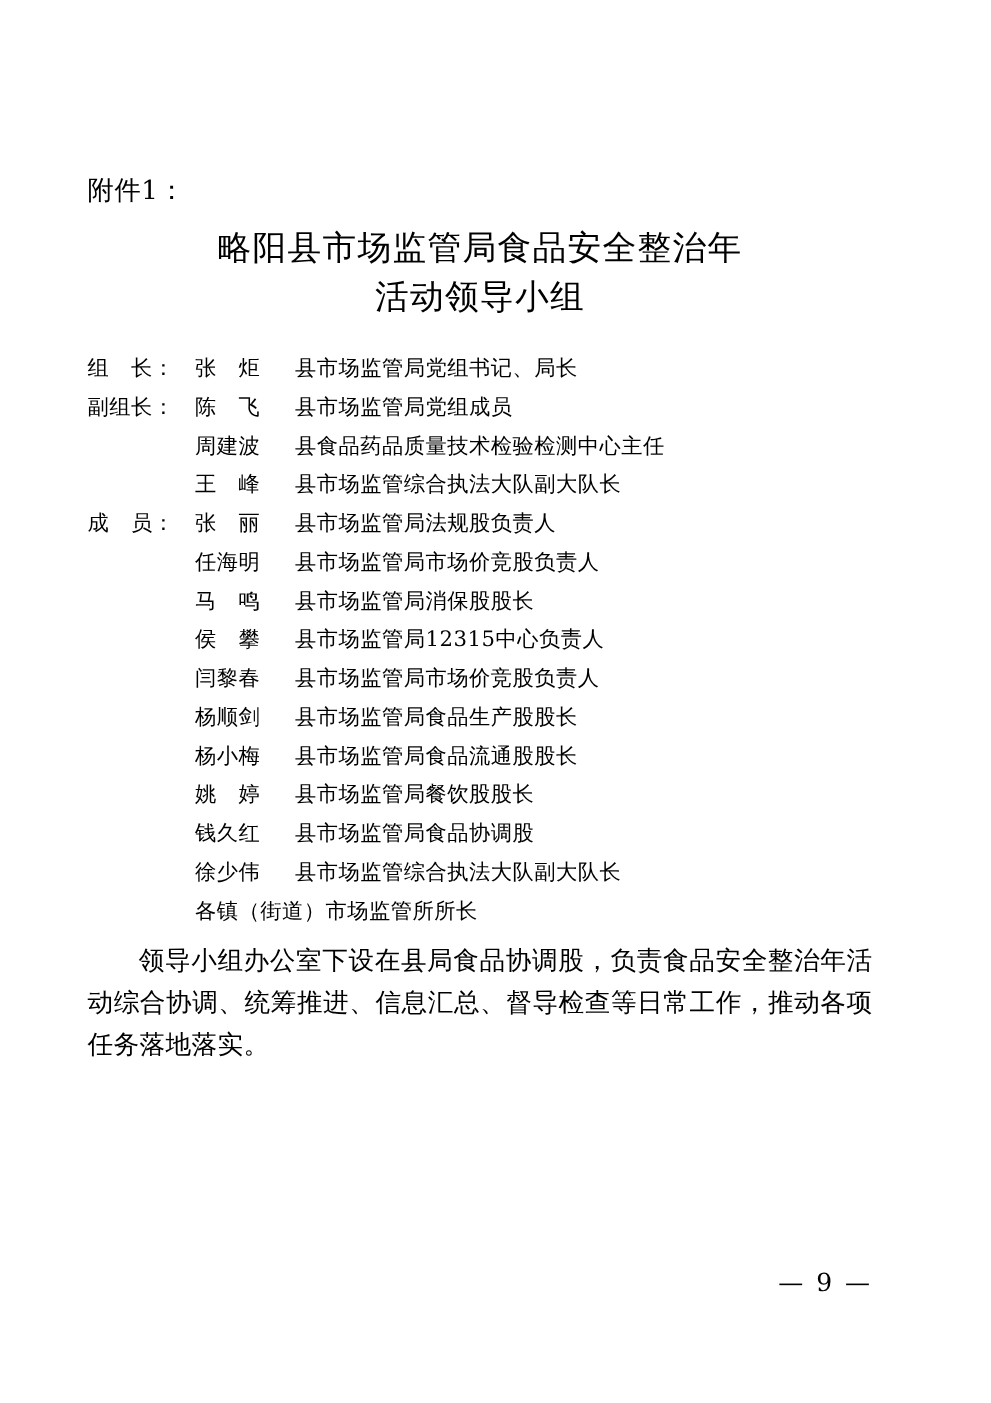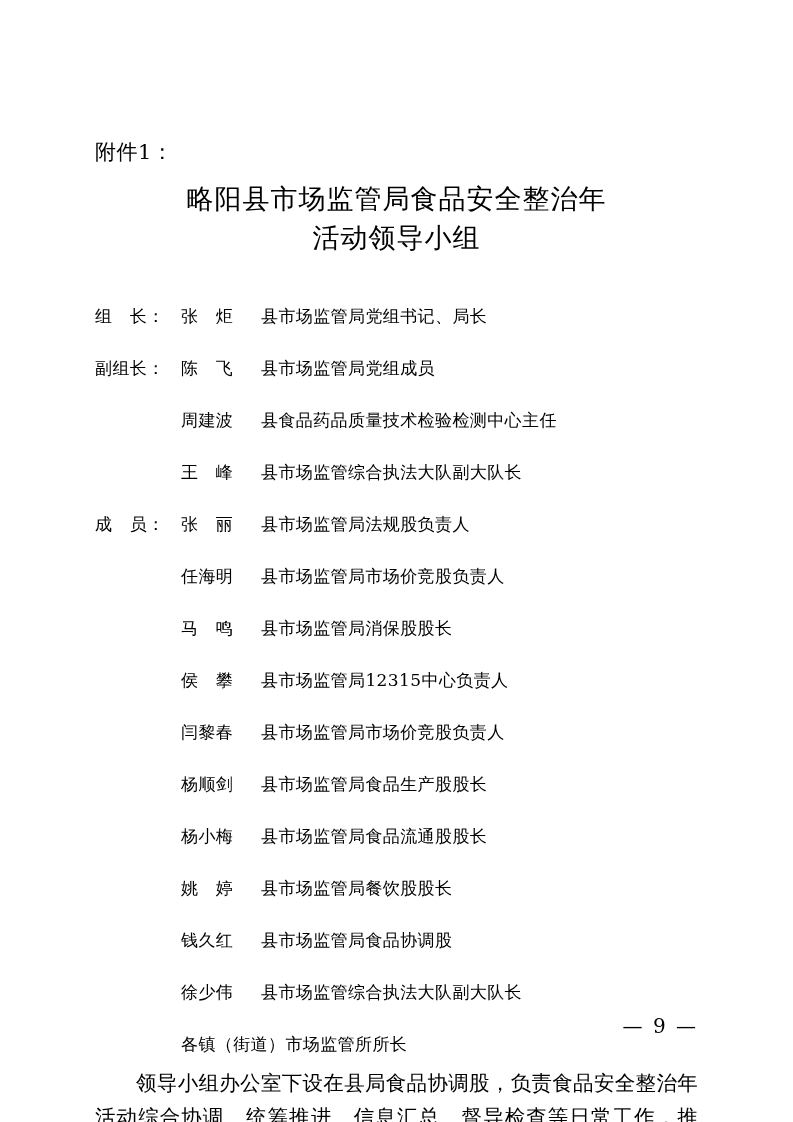--- a/index.html
+++ b/index.html
@@ -14,21 +14,21 @@
     font-family: "DejaVu Serif", "Liberation Serif", serif;
     color: #000000;
     overflow: hidden;
   }
   .page {
     position: absolute;
     left: 0; top: 0;
     width: 793px;
     height: 1122px;
     box-sizing: border-box;
-    padding: 140px 95px 60px 95px;
+    padding: 140px 95px 60px 70px;
   }
   .attachment-label {
     font-size: 21px;
     line-height: 1.2;
     margin: 0 0 14px 0;
     letter-spacing: 0.5px;
     font-weight: 400;
   }
   .doc-title {
     text-align: center;
@@ -61,21 +61,20 @@
     white-space: pre;
   }
   .role.indent {
     
   }
   .person {
     width: 80px;
     flex: 0 0 80px;
     display: inline-block;
     white-space: pre;
-    margin-top: 21px;
   }
   .titletext {
     flex: 1 1 auto;
     white-space: pre;
   }
   .para {
     font-size: 20.5px;
     line-height: 1.62;
     text-indent: 41px;
     margin: 14px 0 0 0;

